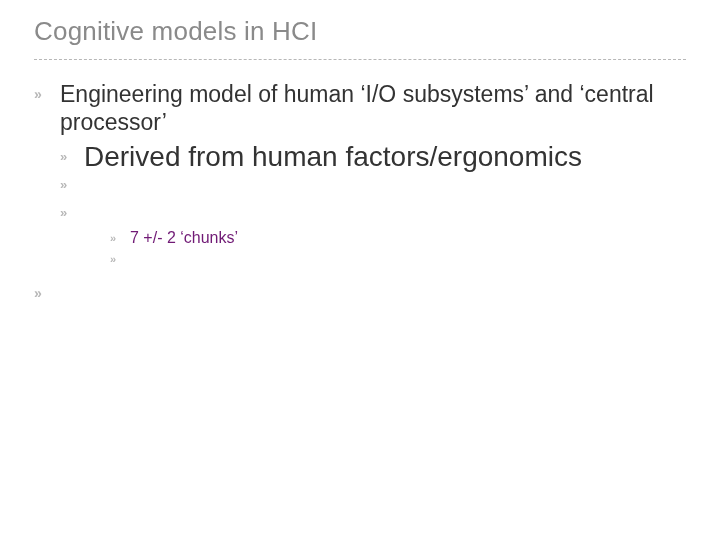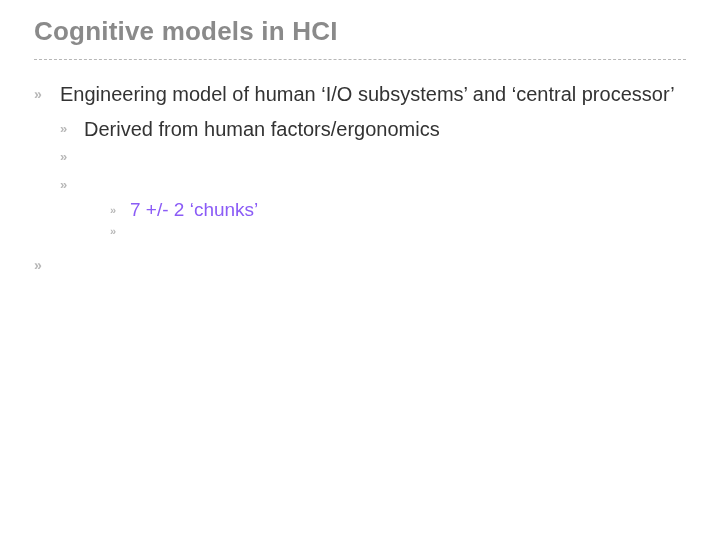--- a/index.html
+++ b/index.html
@@ -10,21 +10,21 @@
     font-family: Arial, Helvetica, sans-serif;
     color: #3a3a3a;
     overflow: hidden;
     position: relative;
   }
   .slide {
     padding: 16px 34px 0 34px;
   }
   .title {
     font-size: 26px;
-    font-weight: 700;
+    font-weight: 400;
     color: #8a8a8a;
     margin-bottom: 12px;
     letter-spacing: 0.2px;
   }
   .dashed-rule {
     border: none;
     border-top: 1.5px dashed #b7b7b7;
     margin-bottom: 20px;
   }
   .lvl1 {
@@ -33,44 +33,43 @@
   }
   .lvl1 .bullet {
     width: 26px;
     flex-shrink: 0;
     font-size: 14px;
     color: #b8b8b8;
     line-height: 28px;
     font-weight: bold;
   }
   .lvl1 .text {
-    font-size: 20px;
+    font-size: 23px;
     line-height: 28px;
     color: #333333;
-    text-align: right;
   }
   .lvl2-group {
     margin-left: 26px;
     margin-top: 2px;
     margin-bottom: 8px;
   }
   .lvl2 {
     display: flex;
     margin-bottom: 2px;
   }
   .lvl2 .bullet {
     width: 24px;
     flex-shrink: 0;
     font-size: 13px;
     color: #b8b8b8;
     line-height: 26px;
     font-weight: bold;
   }
   .lvl2 .text {
-    font-size: 20px;
+    font-size: 28px;
     line-height: 26px;
     color: #333333;
   }
   .lvl3-group {
     margin-left: 50px;
     margin-top: 2px;
     margin-bottom: 10px;
   }
   .lvl3 {
     display: flex;
@@ -78,23 +77,23 @@
   }
   .lvl3 .bullet {
     width: 20px;
     flex-shrink: 0;
     font-size: 11px;
     color: #b8b8b8;
     line-height: 20px;
     font-weight: bold;
   }
   .lvl3 .text {
-    font-size: 19px;
+    font-size: 16px;
     line-height: 20px;
-    color: #8b5cf6;
+    color: #701a75;
   }
 </style>
 </head>
 <body>
 
 <div class="slide">
 
   <h1 class="title">Cognitive models in HCI</h1>
   <hr class="dashed-rule">
 

